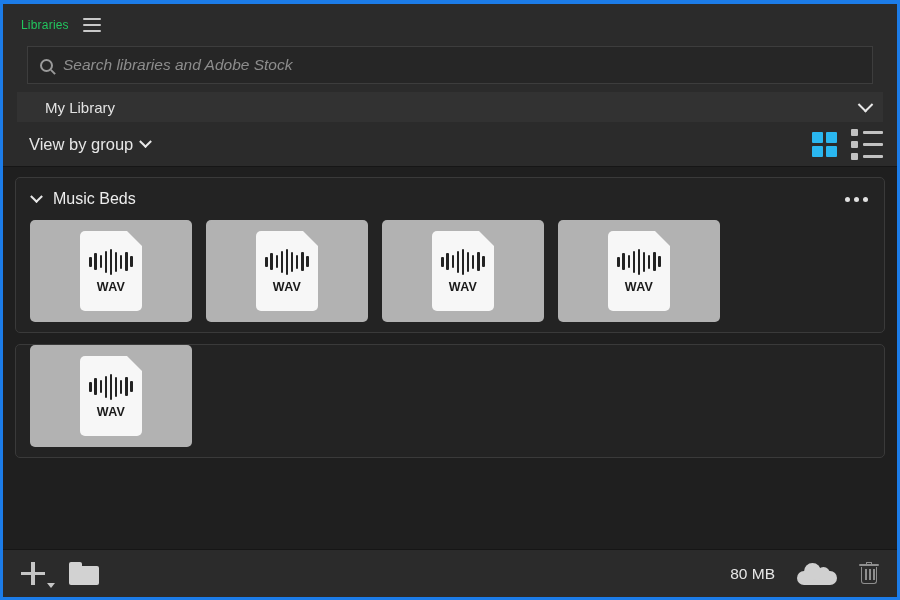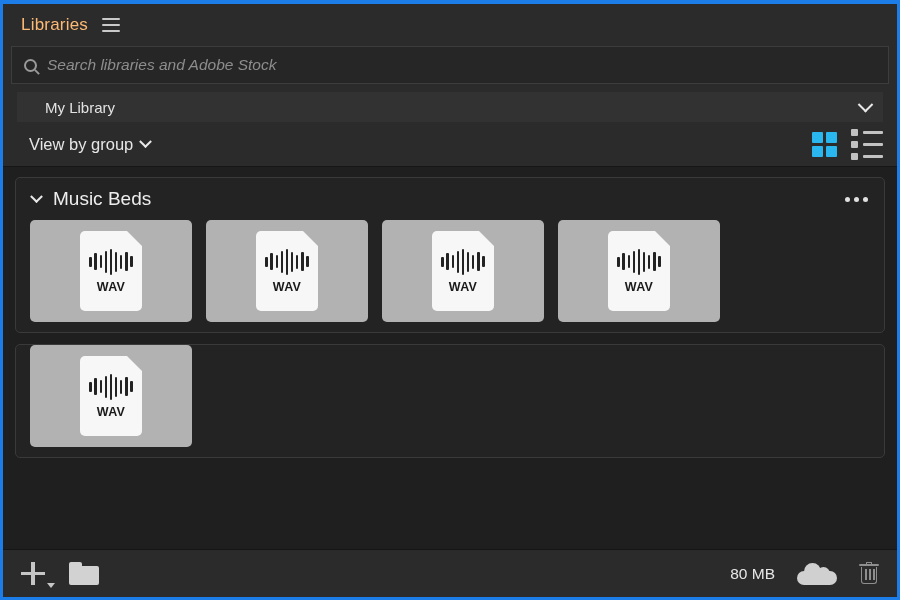--- a/index.html
+++ b/index.html
@@ -28,33 +28,33 @@
   .titlebar {
     height: 42px;
     flex: 0 0 42px;
     background: #2b2b2b;
     display: flex;
     align-items: center;
     padding-left: 18px;
     gap: 14px;
   }
   .title {
-    color: #fdba74;
-    font-size: 17px;
+    color: #22c55e;
+    font-size: 12px;
     letter-spacing: .2px;
   }
   .hamburger {
     width: 18px; height: 14px;
     display: flex; flex-direction: column; justify-content: space-between;
     cursor: pointer;
   }
   .hamburger i { display:block; height: 2px; background:#c9c9c9; border-radius:1px; }
 
   
-  .searchwrap { padding: 0 8px; background:#2b2b2b; }
+  .searchwrap { padding: 0 24px; background:#2b2b2b; }
   .searchbox {
     height: 38px;
     background: #262626;
     border: 1px solid #3d3d3d;
     display: flex; align-items: center;
     padding: 0 12px;
     gap: 10px;
   }
   .search-input {
     flex: 1;
@@ -116,21 +116,21 @@
     background: #232323;
     margin-bottom: 11px;
     padding: 0 0 10px 0;
   }
   .group-head {
     height: 42px;
     display: flex; align-items: center;
     padding: 0 14px 0 16px;
     gap: 12px;
   }
-  .group-name { color:#ededed; font-size: 19px; flex:1; }
+  .group-name { color:#ededed; font-size: 16px; flex:1; }
   .dots { display:flex; gap:4px; cursor:pointer; padding:6px 2px; }
   .dots i { width:5px; height:5px; border-radius:50%; background:#e0e0e0; display:block; }
 
   .tiles { display:flex; gap:14px; padding: 0 14px; }
 
   .tile {
     width: 162px; height: 102px;
     background: #b2b2b2;
     border-radius: 5px;
     display:flex; align-items:center; justify-content:center;

